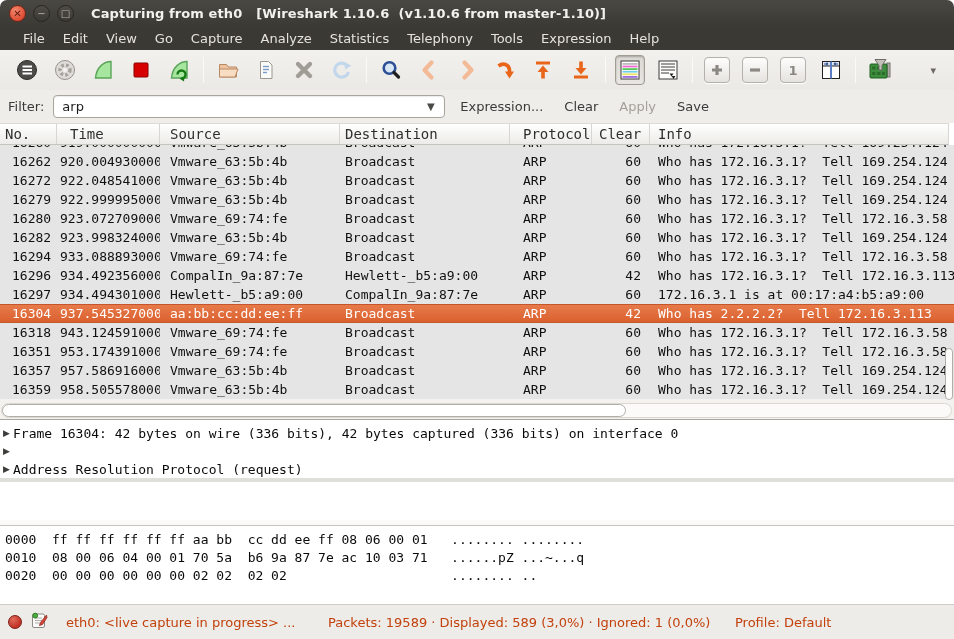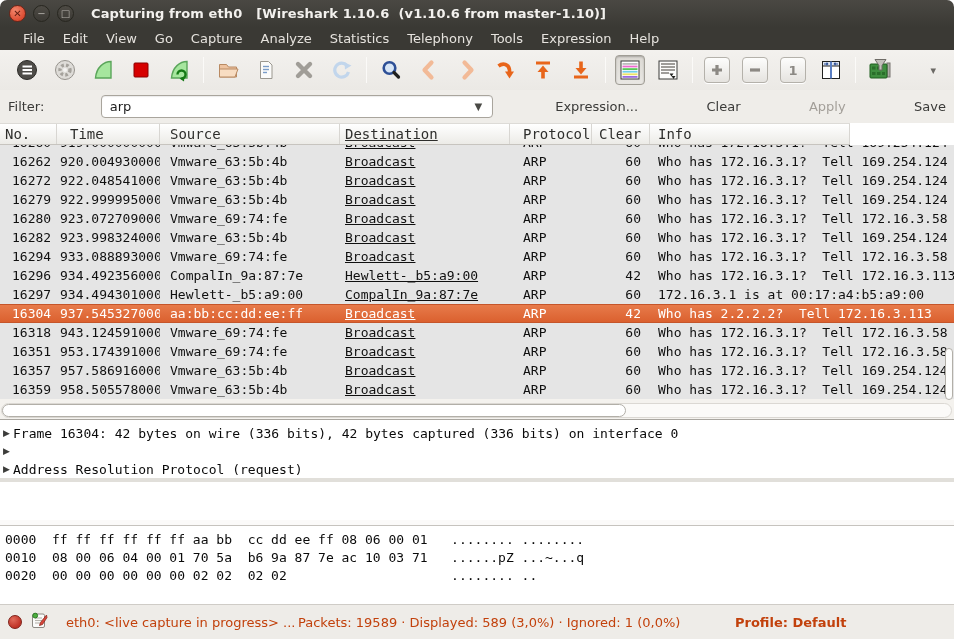--- a/index.html
+++ b/index.html
@@ -28,47 +28,47 @@
     background:linear-gradient(#f3f1ee,#ebe9e5); display:flex; align-items:center; padding:0 8px; }
   .tb-ic { width:26px; height:26px; margin:0 6px; flex:0 0 auto; display:flex; align-items:center; justify-content:center; }
   .tb-sep { width:1px; height:26px; background:#cfccc6; border-right:1px solid #fbfaf8; margin:0 5px; flex:0 0 auto; }
   .tb-btn { border:1px solid #a09d95; border-radius:4px; background:linear-gradient(#dcd9d4,#e9e7e3);
     box-shadow:inset 0 1px 2px rgba(0,0,0,0.25); padding:3px; margin:0 4px; display:flex; flex:0 0 auto; }
   .emboss { border:1px solid #b4b1aa; border-radius:4px; background:linear-gradient(#fdfdfc,#e5e3df); box-shadow:0 1px 0 #fff; }
   .tb-caret { margin-left:auto; margin-right:10px; color:#6b6965; font-size:11px; }
 
   
   .filterbar { position:absolute; top:90px; left:0; width:954px; height:33px;
-    background:#efede9; display:flex; align-items:center; font-size:13px; color:#3a3a38;justify-content:space-between; }
+    background:#efede9; display:flex; align-items:center; font-size:13px; color:#3a3a38; }
   .filter-label { margin-left:8px; }
   .filter-combo { margin-left:9px; width:392px; height:23px; background:#fff;
     border:1px solid #a9a59d; border-radius:4px; display:flex; align-items:center; box-shadow:inset 0 1px 1px rgba(0,0,0,0.08); }
   .filter-input { flex:1; border:none; outline:none; background:transparent; font-size:13px;
     font-family:"DejaVu Sans","Liberation Sans",sans-serif; color:#1c1c1c; padding:0 0 0 8px; }
   .combo-arrow-btn { width:27px; height:21px; display:flex; align-items:center; justify-content:center; color:#4a4a46; font-size:10px; }
   .txt-btn { padding:4px 8px; margin-left:5px; color:#3a3a38; white-space:nowrap; }
   .txt-btn.first { margin-left:7px; }
   .txt-btn.disabled { color:#a39f99; }
 
   
-  .pl-header { position:absolute; top:123px; left:0; width:850px; height:22px;
+  .pl-header { position:absolute; top:123px; left:0; width:949px; height:22px;
     background:linear-gradient(#ffffff,#ecebe7); border-top:1px solid #dddbd7; border-bottom:1px solid #c7c4bf;
     display:flex; font-size:14px; color:#2e2e2c; }
   .hcell { height:100%; display:flex; align-items:center; border-right:1px solid #d8d6d2; white-space:pre; overflow:hidden; }
   .pl-rows { position:absolute; top:145px; left:0; width:954px; height:254px; background:#e5e5e5; overflow:hidden; }
   .pl-row { display:flex; height:19px; line-height:19px; font-size:13px; color:#101010;
     font-family:"DejaVu Sans Mono","Liberation Mono",monospace; }
   .pl-row.partial { height:7px; overflow:hidden; }
   .pl-row.partial .cell { margin-top:-12px; }
   .pl-row.selected { background:linear-gradient(#e87c4c,#da5f2d); color:#fff; box-shadow:inset 0 1px 0 #c5552a, inset 0 -1px 0 #c5552a; }
   .cell { white-space:pre; overflow:hidden; flex:0 0 auto; }
   .c0 { width:57px;  padding-left:12px; }
   .c1 { width:103px; padding-left:3px; }
   .c2 { width:180px; padding-left:10px; }
-  .c3 { width:170px; padding-left:5px;text-decoration:underline; }
+  .c3 { width:170px; padding-left:5px; }
   .c4 { width:82px;  padding-left:13px; }
   .c5 { width:58px;  padding-right:9px; text-align:right; }
   .c6 { flex:1 1 auto; padding-left:8px; }
   .hcell.c0 { padding-left:5px; }
   .hcell.c1 { padding-left:13px; }
   .hcell.c4 { padding-left:13px; }
   .hcell.c5 { padding-left:7px; padding-right:0; text-align:left; }
 
   .hscroll-area { position:absolute; top:399px; left:0; width:954px; height:20px; background:#f4f2ee; }
   .hscroll-track { position:absolute; top:4px; left:1px; width:951px; height:15px; background:#fbfaf8; border:1px solid #dbd8d3; border-radius:8px; }
@@ -91,22 +91,22 @@
   .hex-row { height:18px; line-height:18px; font-size:13px; color:#0a0a0a; padding-left:5px;
     font-family:"DejaVu Sans Mono","Liberation Mono",monospace; white-space:pre; }
 
   
   .statusbar { position:absolute; top:605px; left:0; width:954px; height:34px;
     background:#eeece8; display:flex; align-items:center; font-size:13px; color:#c2410c; }
   .rec-dot { width:14px; height:14px; border-radius:50%; margin-left:8px;
     background:radial-gradient(circle at 35% 30%, #e06a5a, #c03226 70%); border:1px solid #7e2018; flex:0 0 auto; }
   .expert-ic { margin-left:9px; flex:0 0 auto; }
   .sb-iface { margin-left:18px; white-space:pre; }
-  .sb-counts { position:absolute; left:298px; white-space:pre; }
-  .sb-profile { position:absolute; left:735px; white-space:pre;font-weight:bold; }
+  .sb-counts { position:absolute; left:328px; white-space:pre; }
+  .sb-profile { position:absolute; left:735px; white-space:pre; }
 </style>
 </head>
 <body>
 
 <div class="titlebar">
   <div class="winbtn close">✕</div>
   <div class="winbtn minmax">−</div>
   <div class="winbtn minmax">□</div>
   <div class="title-text">Capturing from eth0   [Wireshark 1.10.6  (v1.10.6 from master-1.10)]</div>
 </div>

